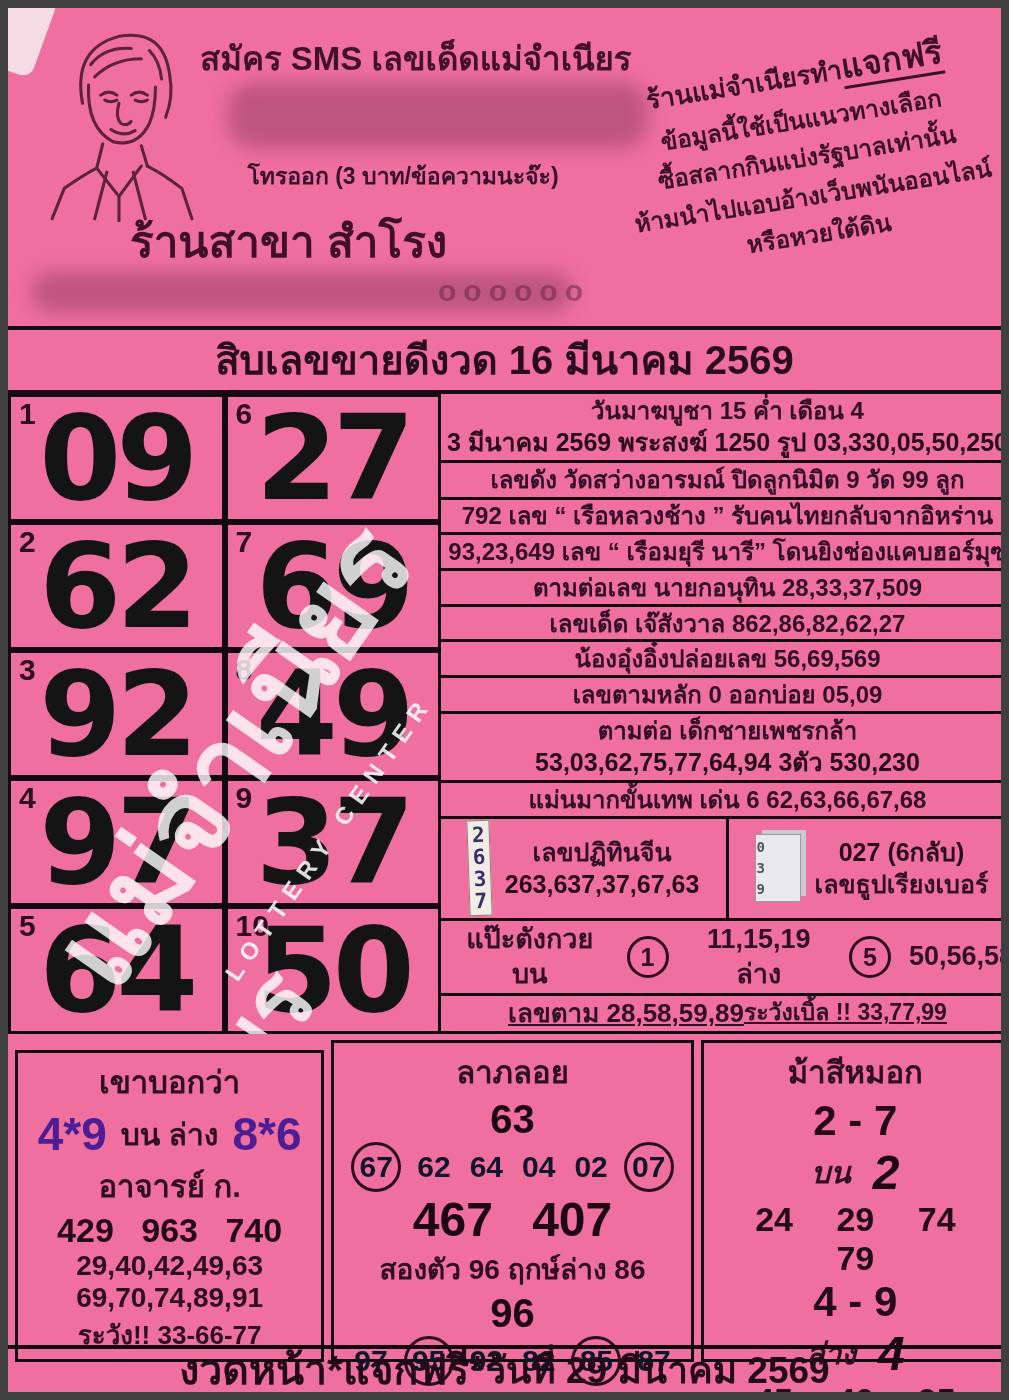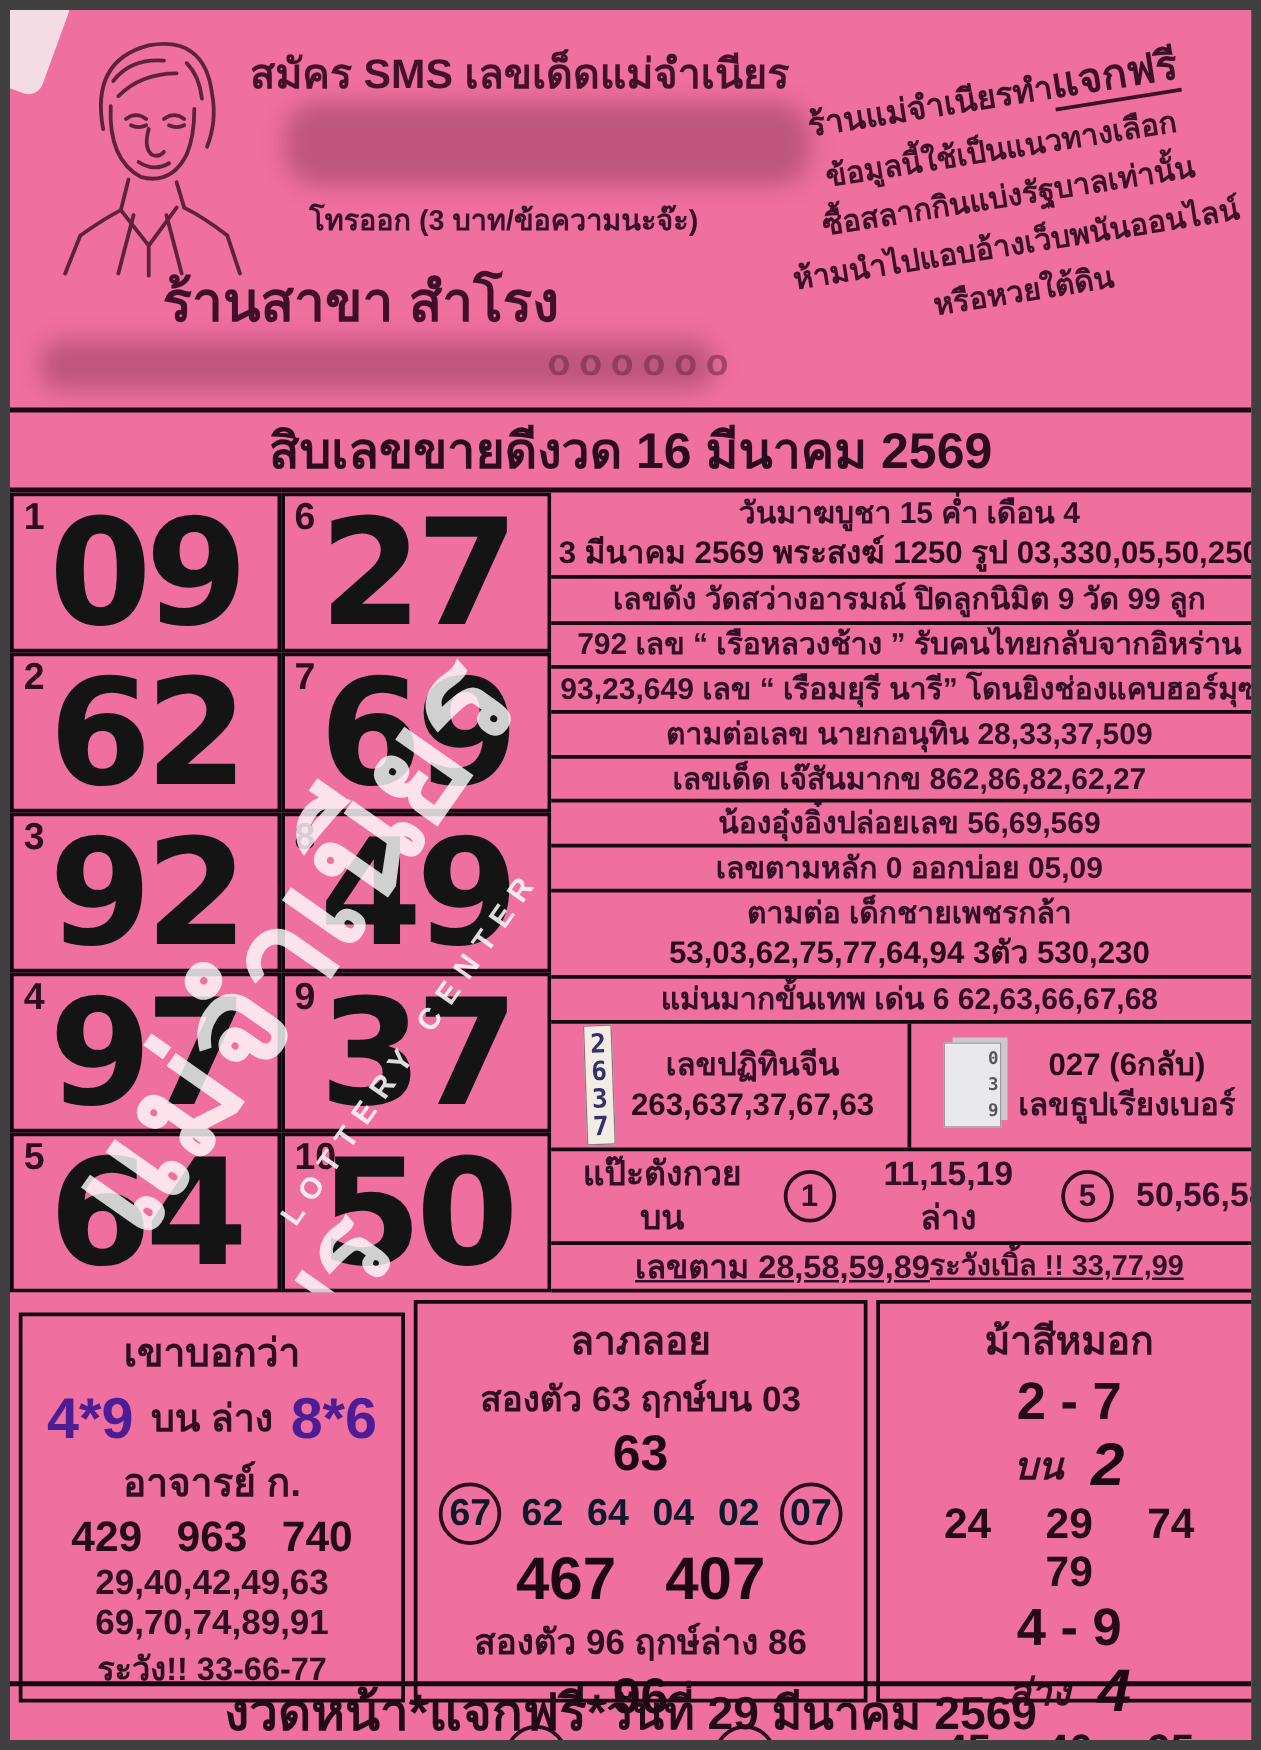--- a/index.html
+++ b/index.html
@@ -47,21 +47,21 @@
   .g6{flex-grow:1.05}.g7{flex-grow:1.1}.g8{flex-grow:1}.g9{flex-grow:2}.g10{flex-grow:1.1}
   .g11{flex-grow:2.1}.g12{flex-grow:1.3}.g13{flex-grow:1}
   .split{flex-direction:row;align-items:stretch;padding:0;}
   .half{flex:1;display:flex;align-items:center;justify-content:center;gap:14px;}
   .half.leftc{border-right:3px solid #140810;}
   .half .txt{display:flex;flex-direction:column;align-items:center;font-size:25px;}
   .strip{width:1.2ch;word-break:break-all;background:#f2ece4;border:1px solid #8a7a7a;
     color:#35306b;font-size:21px;font-weight:700;line-height:1.05;padding:3px 3px;
     font-family:"DejaVu Sans Mono",monospace;transform:rotate(-2deg);}
   .cube{position:relative;width:44px;height:66px;background:#e9e9ec;border:1px solid #9a9aa0;
-    box-shadow:6px -5px 0 -1px #c9c9ce;display:flex;align-items:center;justify-content:flex-end;}
+    box-shadow:6px -5px 0 -1px #c9c9ce;display:flex;align-items:center;justify-content:flex-start;}
   .cube span{width:1.2ch;word-break:break-all;font-size:14px;line-height:1.5;color:#55555c;font-weight:700;
     font-family:"DejaVu Sans Mono",monospace;}
   .paetang{flex-direction:row;gap:18px;font-size:27px;padding-left:10px;}
   .circ{display:inline-flex;width:36px;height:36px;border:3px solid #2a0c1e;border-radius:50%;
     align-items:center;justify-content:center;font-size:25px;font-weight:800;flex:none;}
   .follow{flex-direction:row;justify-content:center;padding:0 28px;box-sizing:border-box;width:100%;text-decoration:underline;}
   .follow .fl{font-size:26px;}
   .follow .fr{font-size:23px;}
   
   .boxes{position:absolute;top:1032px;left:0;width:1009px;height:322px;display:flex;gap:7px;
@@ -192,21 +192,21 @@
     <div class="trow g3">
       <div>792 เลข “ เรือหลวงช้าง ” รับคนไทยกลับจากอิหร่าน</div>
     </div>
     <div class="trow g4">
       <div>93,23,649 เลข “ เรือมยุรี นารี” โดนยิงช่องแคบฮอร์มุซ</div>
     </div>
     <div class="trow g5">
       <div>ตามต่อเลข นายกอนุทิน 28,33,37,509</div>
     </div>
     <div class="trow g6">
-      <div>เลขเด็ด เจ๊สันมากข 862,86,82,62,27</div>
+      <div>เลขเด็ด เจ๊สังวาล 862,86,82,62,27</div>
     </div>
     <div class="trow g7">
       <div>น้องอุ๋งอิ๋งปล่อยเลข 56,69,569</div>
     </div>
     <div class="trow g8">
       <div>เลขตามหลัก 0 ออกบ่อย 05,09</div>
     </div>
     <div class="trow g9">
       <div>ตามต่อ เด็กชายเพชรกล้า</div>
       <div class="strongline">53,03,62,75,77,64,94 3ตัว 530,230</div>
@@ -255,21 +255,20 @@
       </div>
       <div class="teacher">อาจารย์ ก.</div>
       <div class="l1">429 963 740</div>
       <div class="l2">29,40,42,49,63</div>
       <div class="l3">69,70,74,89,91</div>
       <div class="l4">ระวัง!! 33-66-77</div>
     </div>
 
     <div class="box lap">
       <div class="bt">ลาภลอย</div>
-      <div class="sub">สองตัว 63 ฤกษ์บน 03</div>
       <div class="bigA">63</div>
       <div class="numrow">
         <span class="circled">67</span>
         <span>62</span>
         <span>64</span>
         <span>04</span>
         <span>02</span>
         <span class="circled">07</span>
       </div>
       <div class="bigB">467 407</div>

